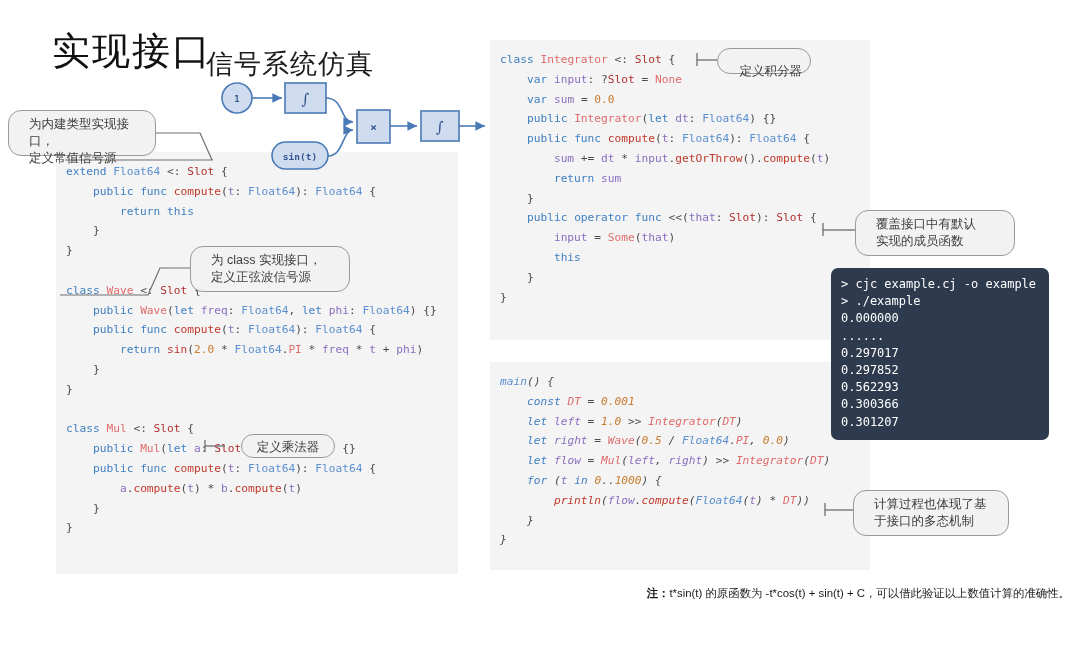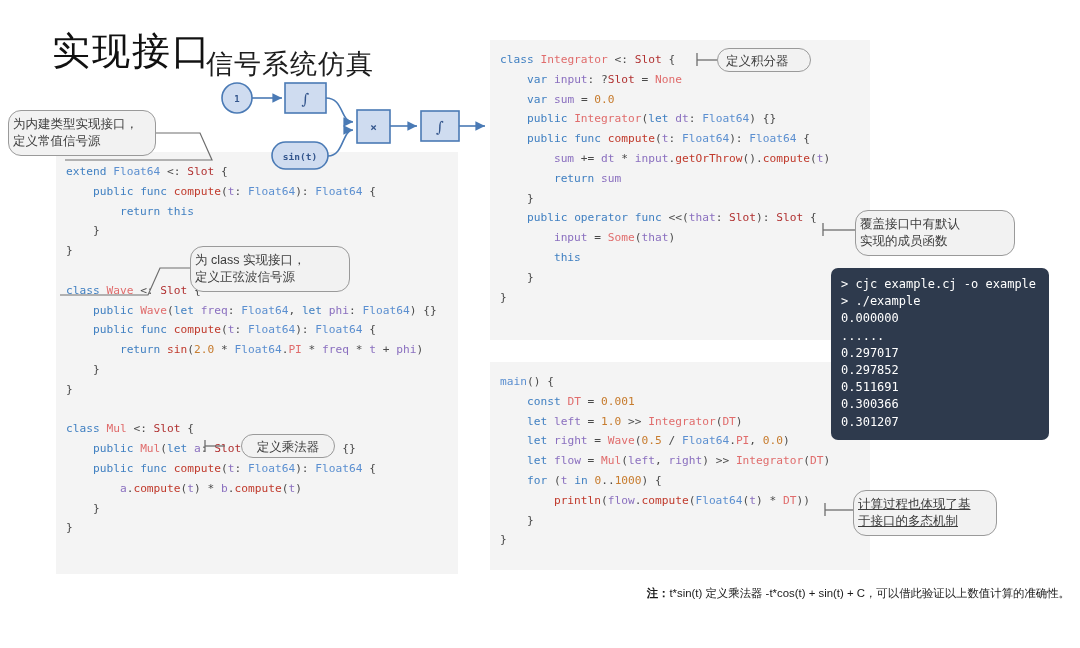--- a/index.html
+++ b/index.html
@@ -61,20 +61,21 @@
     width: 380px;
     height: 300px;
     padding: 10px 0 0 10px;
   }
   #panel-right-bottom {
     left: 490px;
     top: 362px;
     width: 380px;
     height: 208px;
     padding: 10px 0 0 10px;
+    font-style: italic;
   }
   .code-line { height: 19.8px; }
 
   
   .kw   { color: #3f7fc1; }       
   .typ  { color: #5b8fd0; }       
   .cls  { color: #e06c6c; }       
   .iface{ color: #b03030; font-weight: normal; }  
   .idb  { color: #c0392b; text-align: center; }       
   .var  { color: #8a6fbf; }       
@@ -92,30 +93,30 @@
 
   
   .callout {
     position: absolute;
     border: 1.3px solid #9a9a9a;
     border-radius: 13px;
     background: #f2f2f2;
     color: #3c3c3c;
     font-size: 12.5px;
     line-height: 17px;
-    padding: 5px 4px;
+    padding: 5px 20px;
     box-sizing: border-box;
     white-space: pre-line;
   }
   #callout-1 { left: 8px;   top: 110px; width: 148px; height: 46px; }
   #callout-2 { left: 190px; top: 246px; width: 160px; height: 46px; }
   #callout-3 { left: 225px; top: 434px; width: 94px;  height: 24px; padding: 2px 8px; text-align: center; line-height: 20px; margin-left: 16px; }
-  #callout-4 { left: 717px; top: 48px;  width: 94px;  height: 24px; padding: 2px 8px; text-align: left; line-height: 20px; }
+  #callout-4 { left: 717px; top: 48px;  width: 94px;  height: 24px; padding: 12px 8px; text-align: right; line-height: 20px; }
   #callout-5 { left: 855px; top: 210px; width: 160px; height: 46px; }
-  #callout-6 { left: 853px; top: 490px; width: 144px; height: 46px; text-decoration: underline; }
+  #callout-6 { left: 853px; top: 490px; width: 156px; height: 46px; }
 
   
   #leaders {
     position: absolute;
     left: 0; top: 0;
     width: 1080px; height: 648px;
     pointer-events: none;
   }
 
   
@@ -213,15 +214,15 @@
 定义常值信号源</div>
 <div class="callout" id="callout-2">为 class 实现接口，
 定义正弦波信号源</div>
 <div class="callout" id="callout-3">定义乘法器</div>
 <div class="callout" id="callout-4">定义积分器</div>
 <div class="callout" id="callout-5">覆盖接口中有默认
 实现的成员函数</div>
 <div class="callout" id="callout-6">计算过程也体现了基
 于接口的多态机制</div>
 
-<div id="terminal"><div>&gt; cjc example.cj -o example</div><div>&gt; ./example</div><div>0.000000</div><div>......</div><div>0.297017</div><div>0.297852</div><div>0.511691</div><div>0.300366</div><div>0.301207</div></div>
-
-<div id="footer-note"><span class="nb">注：</span><span>t*sin(t) 定义乘法器 -t*cos(t) + sin(t) + C，可以借此验证以上数值计算的准确性。</span></div>
+<div id="terminal"><div>&gt; cjc example.cj -o example</div><div>&gt; ./example</div><div>0.000000</div><div>......</div><div>0.297017</div><div>0.297852</div><div>0.562293</div><div>0.300366</div><div>0.301207</div></div>
+
+<div id="footer-note"><span class="nb">注：</span><span>t*sin(t) 的原函数为 -t*cos(t) + sin(t) + C，可以借此验证以上数值计算的准确性。</span></div>
 
 </body></html>

